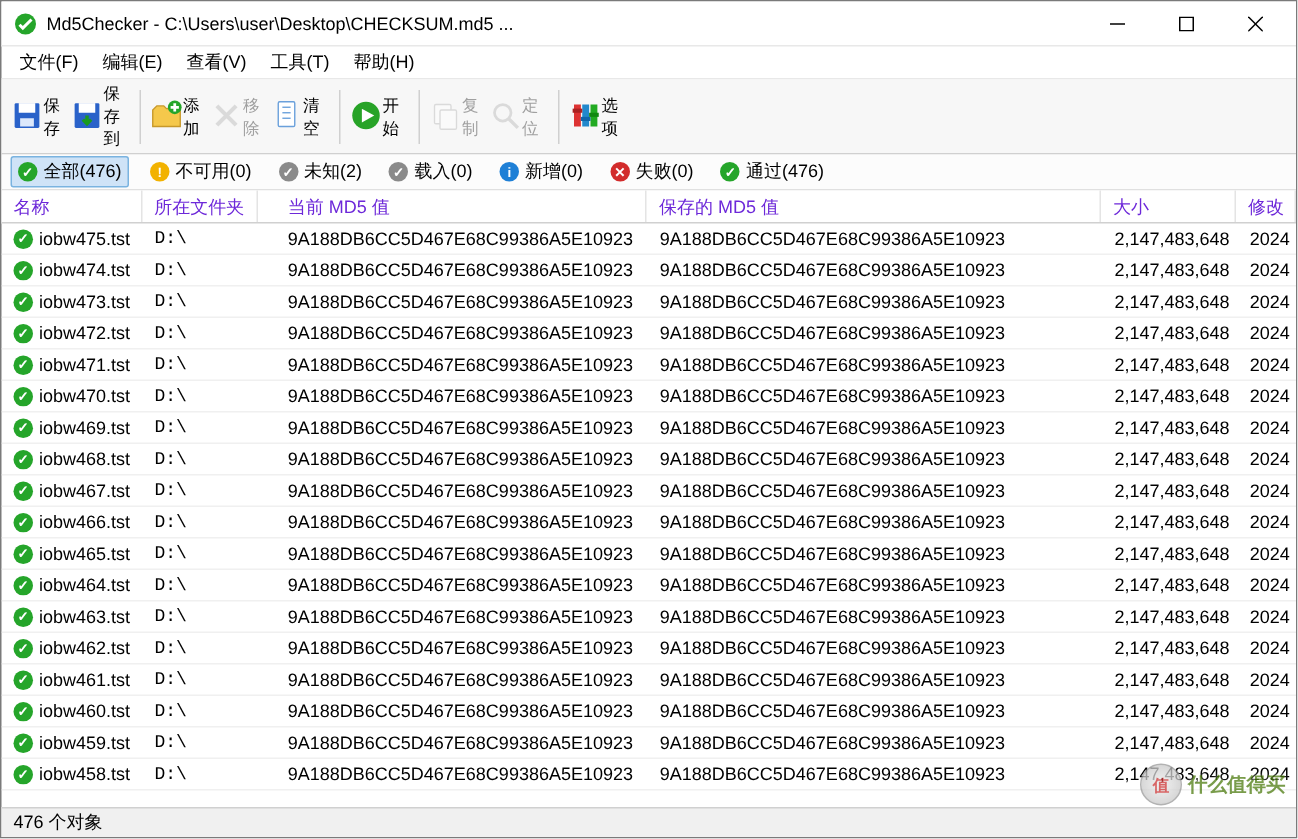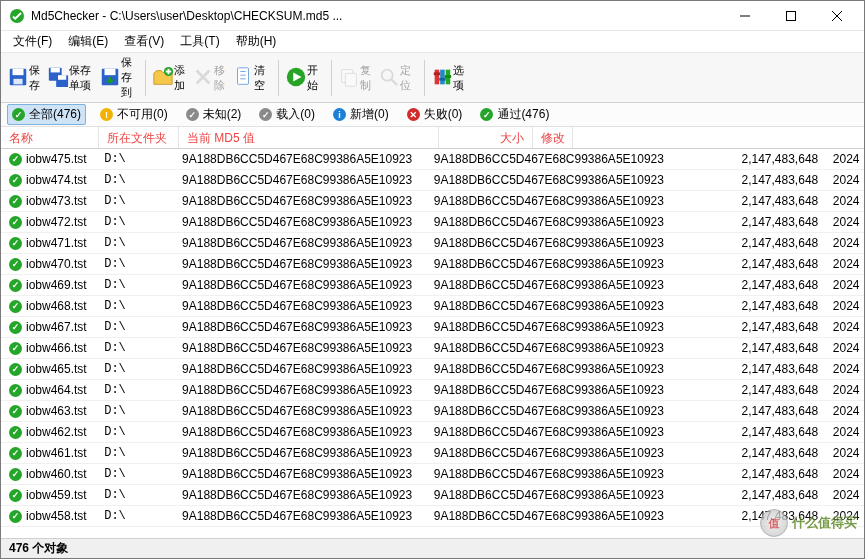--- a/index.html
+++ b/index.html
@@ -31,40 +31,40 @@
 .filterbar .pill.active { background: #cfe3f7; border: 1px solid #7ab3e0; }
 .fico { width: 13px; height: 13px; border-radius: 50%; display: inline-flex; align-items: center; justify-content: center; font-size: 9px; font-weight: bold; color: #fff; }
 .fico.green { background: #25a52a; }
 .fico.yellow { background: #f2b200; }
 .fico.gray  { background: #8a8a8a; }
 .fico.blue  { background: #1e7fd6; }
 .fico.red   { background: #d22b2b; }
 
 
 .listhead { height: 22px; display: flex; align-items: stretch; background: #fff; border-bottom: 1px solid #d0d0d0; font-size: 12px; }
-.listhead .col { padding: 3px 8px; border-right: 1px solid #e4e4e4; color: #ef4444; white-space: nowrap; }
+.listhead .col { padding: 3px 8px; border-right: 1px solid #e4e4e4; color: #6d28d9; white-space: nowrap; }
 
 
 .listbody { flex: 1; overflow-y: scroll; overflow-x: hidden; }
 .listbody::-webkit-scrollbar { width: 17px; }
 .listbody::-webkit-scrollbar-track { background: #f0f0f0; }
 .listbody::-webkit-scrollbar-thumb { background: #c1c1c1; }
 .row { height: 21px; display: flex; align-items: center; font-size: 12px; border-bottom: 1px solid #f0f0f0; }
 .row .cell { padding: 0 8px; white-space: nowrap; overflow: hidden; }
 .row .cell.name { display: flex; align-items: center; gap: 4px; }
 .row .chk { width: 13px; height: 13px; border-radius: 50%; background: #25a52a; color: #fff; display: inline-flex; align-items: center; justify-content: center; font-size: 9px; font-weight: bold; flex-shrink: 0; }
 
 .c-name { width: 98px; }
 .c-folder { width: 80px; font-family: Liberation Mono, monospace; }
-.c-md5c { width: 260px; }
+.c-md5c { width: 260px; margin-left: 12px; }
 .c-md5s { width: 318px; }
-.c-size { width: 94px; text-align: right; }
+.c-size { width: 94px; text-align: left; }
 .c-mod  { width: 40px; }
 
-.statusbar { height: 20px; border-top: 1px solid #d0d0d0; font-size: 12px; padding: 2px 8px; display: flex; align-items: center; background: #f0f0f0; font-weight: bold; }
+.statusbar { height: 20px; border-top: 1px solid #d0d0d0; font-size: 12px; padding: 2px 8px; display: flex; align-items: center; background: #f0f0f0; }
 
 .watermark { position: absolute; right: 8px; bottom: 22px; display: flex; align-items: center; gap: 4px; opacity: .75; pointer-events: none; }
 .watermark .logo { width: 28px; height: 28px; border-radius: 50%; background: radial-gradient(circle,#eee,#bbb); border: 1px solid #999; display: flex; align-items: center; justify-content: center; font-size: 11px; font-weight: bold; color: #c33; }
 .watermark .txt { font-size: 13px; font-weight: bold; color: #4d7c0f; text-shadow: 0 0 3px #fff; }
 </style>
 </head>
 <body>
 
 <div class="window">
 
@@ -106,31 +106,20 @@
       <div class="btn">
         <div class="ico">
           <svg viewBox="0 0 24 24" width="22" height="22">
             <rect x="3" y="3" width="18" height="18" rx="1" fill="#2a62c9"></rect>
             <rect x="6" y="3" width="12" height="7" fill="#fff"></rect>
             <rect x="7" y="14" width="10" height="6" fill="#dce8fb"></rect>
           </svg>
         </div>
         <div>保存</div>
       </div>
-      <div class="btn" style="width: 52px;">
-        <div class="ico">
-          <svg viewBox="0 0 24 24" width="22" height="22">
-            <rect x="2" y="2" width="14" height="14" rx="1" fill="#2a62c9"></rect>
-            <rect x="4" y="2" width="10" height="5" fill="#fff"></rect>
-            <rect x="10" y="10" width="13" height="13" rx="1" fill="#2a62c9"></rect>
-            <rect x="12" y="10" width="9" height="5" fill="#fff"></rect>
-          </svg>
-        </div>
-        <div>保存单项</div>
-      </div>
       <div class="btn">
         <div class="ico">
           <svg viewBox="0 0 24 24" width="22" height="22">
             <rect x="3" y="3" width="18" height="18" rx="1" fill="#2a62c9"></rect>
             <rect x="6" y="3" width="12" height="7" fill="#fff"></rect>
             <path d="M12 12v6m-3-3l3 3 3-3" stroke="#1a9a1f" stroke-width="2.5" fill="none"></path>
           </svg>
         </div>
         <div>保存到</div>
       </div>
@@ -237,20 +226,21 @@
       <div class="pill">
         <span class="fico green">✓</span>
         <span>通过(476)</span>
       </div>
     </div>
 
   <div class="listhead">
     <div class="col c-name">名称</div>
     <div class="col c-folder">所在文件夹</div>
     <div class="col c-md5c">当前 MD5 值</div>
+    <div class="col c-md5s">保存的 MD5 值</div>
     <div class="col c-size">大小</div>
     <div class="col c-mod">修改</div>
   </div>
 
   <div class="listbody" id="listbody">
       <div class="row">
         <div class="cell c-name name">
           <span class="chk">✓</span>
           <span>iobw475.tst</span>
         </div>

